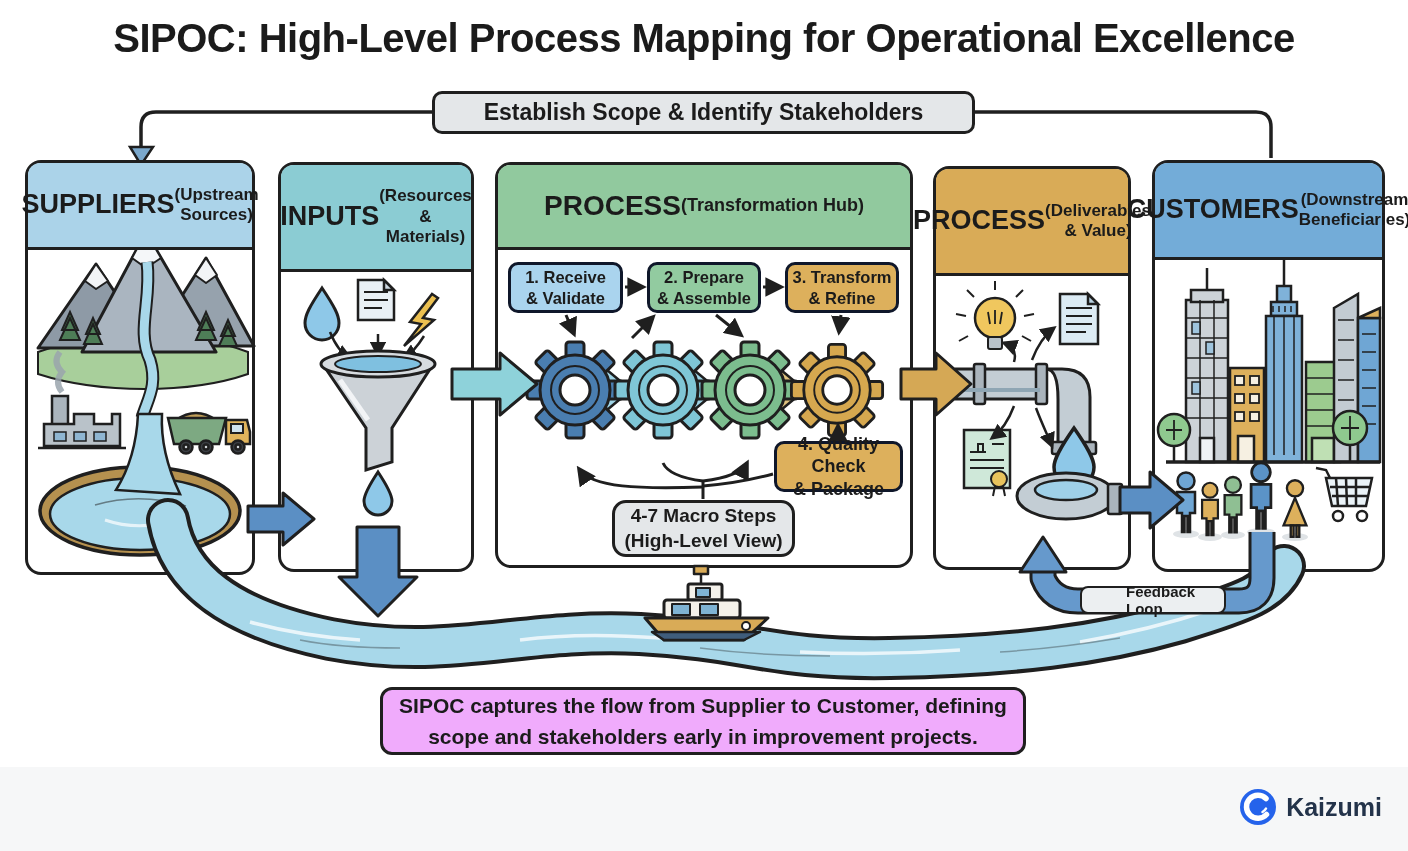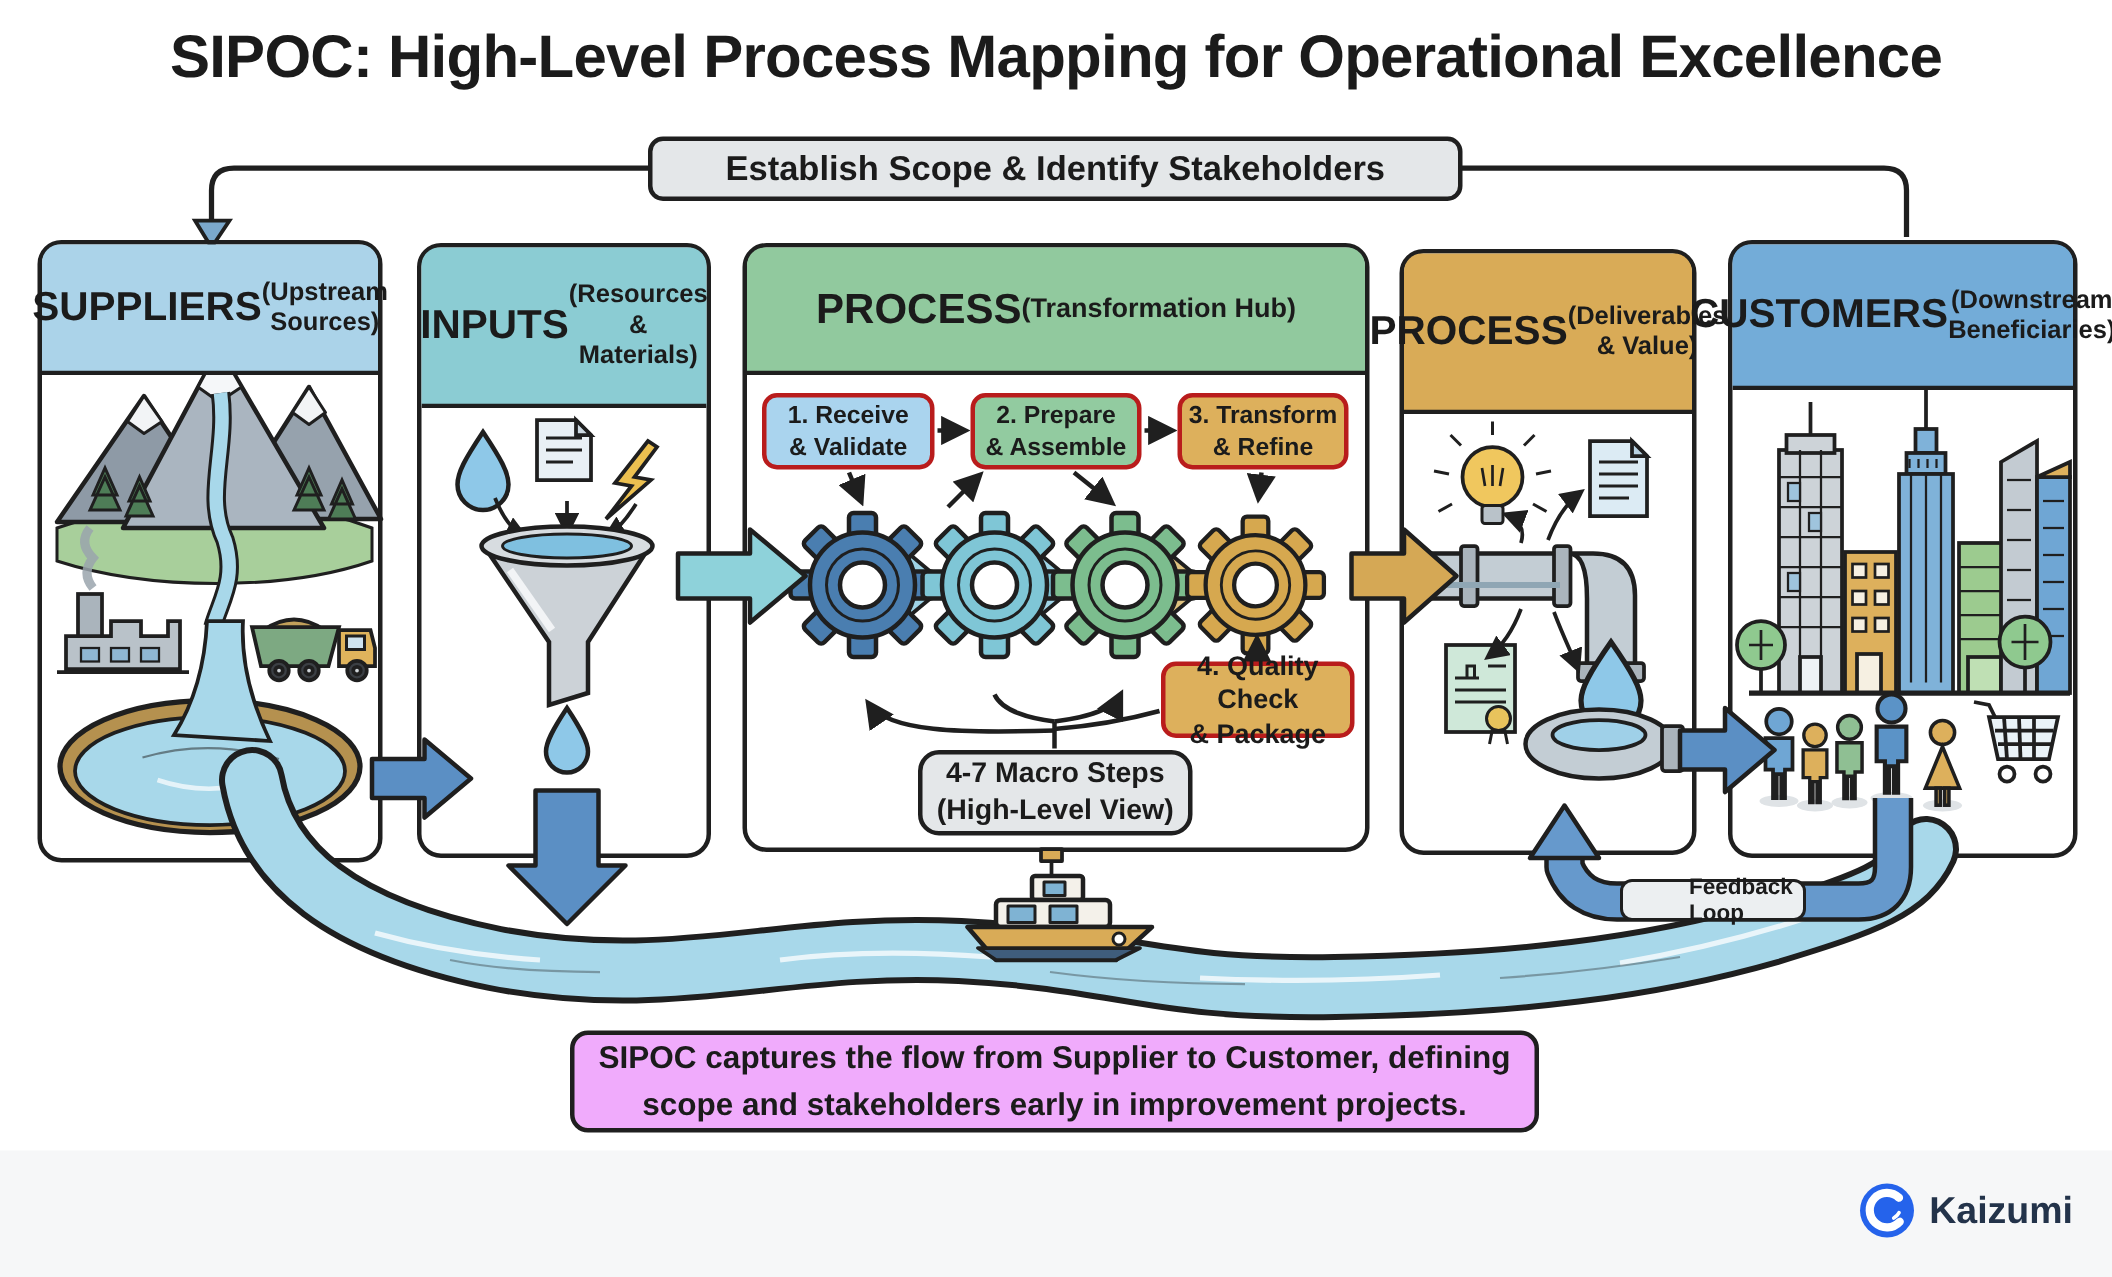--- a/index.html
+++ b/index.html
@@ -13,29 +13,29 @@
   #banner{left:432px;top:91px;width:543px;height:43px;background:#e4e7e9;border:3px solid #1f1f1f;
           border-radius:10px;display:flex;align-items:center;justify-content:center;
           font-size:23px;font-weight:700;z-index:2;box-sizing:border-box;}
 
   .col{border:3px solid #1f1f1f;border-radius:16px;box-sizing:border-box;z-index:2;background:transparent;}
   .col-header{border-bottom:3px solid #1f1f1f;border-radius:12px 12px 0 0;display:flex;
               align-items:center;justify-content:center;text-align:center;}
   .col-name{font-size:27px;font-weight:800;line-height:1.1;}
   .col-sub{font-size:17px;font-weight:700;line-height:1.2;white-space:pre-line;}
 
-  .step{border:3px solid #b91c1c;border-radius:10px;display:flex;align-items:center;justify-content:center;
+  .step{border:3px solid #0f172a;border-radius:10px;display:flex;align-items:center;justify-content:center;
         text-align:center;font-size:16.5px;font-weight:700;line-height:1.25;white-space:pre-line;
         z-index:2;box-sizing:border-box;}
 
   #macro-note{left:612px;top:500px;width:183px;height:57px;background:#e4e7e9;border:3px solid #1f1f1f;
               border-radius:14px;display:flex;align-items:center;justify-content:center;text-align:center;
               font-size:19px;font-weight:700;line-height:1.3;white-space:pre-line;z-index:2;box-sizing:border-box;}
 
-  #feedback-label{left:1080px;top:586px;width:124px;height:28px;background:#eceff1;border:2.5px solid #1f1f1f;
+  #feedback-label{left:1080px;top:586px;width:146px;height:28px;background:#eceff1;border:2.5px solid #1f1f1f;
                   border-radius:8px;display:flex;align-items:center;justify-content:center;
                   font-size:15px;font-weight:700;z-index:4;box-sizing:border-box;padding-left:44px;}
 
   #caption{left:380px;top:687px;width:646px;height:68px;background:#f0abfc;border:3px solid #1f1f1f;
            border-radius:12px;display:flex;align-items:center;justify-content:center;text-align:center;
            font-size:21px;font-weight:700;line-height:1.5;white-space:pre-line;z-index:2;box-sizing:border-box;}
 
   #footer{left:0;top:767px;width:1408px;height:84px;background:#f6f7f8;z-index:1;}
   #brand{right:26px;top:788px;display:flex;align-items:center;gap:9px;z-index:5;}
   #brand-text{font-size:25px;font-weight:800;color:#23334a;}

